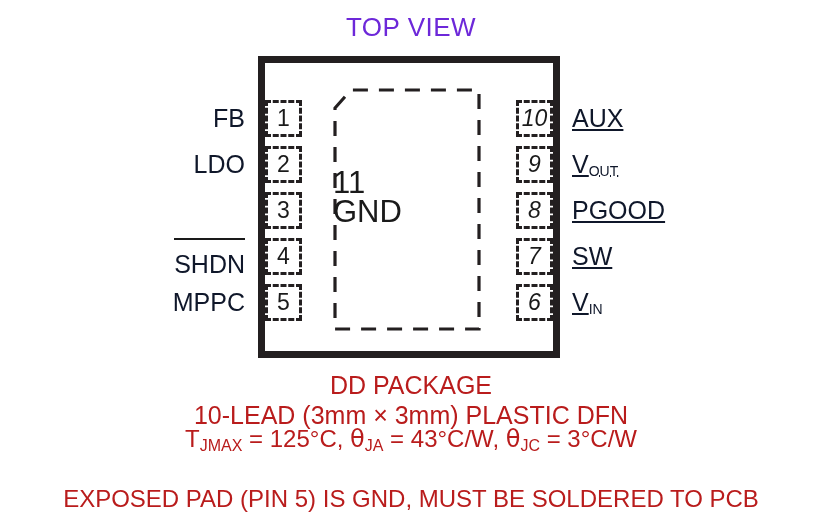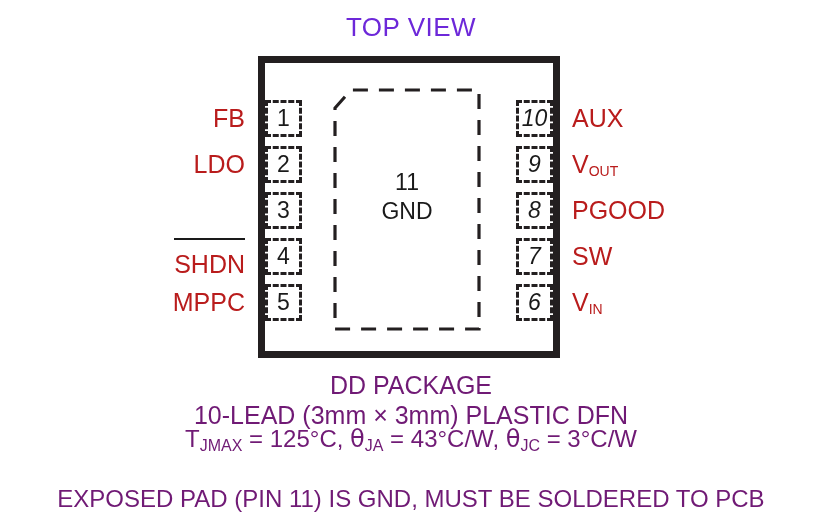--- a/index.html
+++ b/index.html
@@ -62,22 +62,21 @@
   }
   #exposed-pad .pad-shape {
     position: absolute;
     inset: 0;
   }
   #pad-text {
     position: absolute;
     left: 0;
     right: 0;
     top: 80px;
-    text-align: center;
-    font-size: 23px;
+    font-size: 31px;
     line-height: 29px;
     color: #1a1a1a;
   }
 
   
   .pin-box {
     position: absolute;
     width: 37px;
     height: 37px;
     box-sizing: border-box;
@@ -90,51 +89,52 @@
   }
   .pin-box.left  { left: 265px; }
   .pin-box.right { left: 516px; font-style: italic; }
   .pin-box .num { display: block; }
 
   
   .pin-label {
     position: absolute;
     font-size: 25px;
     line-height: 37px;
-    color: #b91c1c;
+    color: #0f172a;
     white-space: nowrap;
   }
   .pin-label.left {
     right: 577px;           
     text-align: right;
   }
   .pin-label.right {
     left: 572px;
     text-align: left;
+    text-decoration: underline;
   }
   .ovl {
     border-top: 2.5px solid #1a1a1a;
     padding-top: 8px;
     display: inline-block;
     line-height: 32px;
   }
   .sub {
     font-size: 14px;
     vertical-align: baseline;
     position: relative;
     top: 3px;
   }
 
   
   .caption {
     left: 0;
     right: 0;
     text-align: center;
     font-size: 25px;
-    color: #701a75;
+    color: #b91c1c;
   }
   #cap-pkg   { top: 371px; }
   #cap-lead  { top: 401px; }
   #cap-therm { top: 425px; font-size: 24px; }
   #cap-pad   { top: 485px; font-size: 24px; }
 
   .sub-s {
     font-size: 16px;
     position: relative;
     top: 4px;
@@ -229,15 +229,15 @@
 
   <div class="txt caption" id="cap-therm">
     <span>T</span><span class="sub-s">JMAX</span>
     <span>= 125°C,</span>
     <span class="theta">θ</span><span class="sub-s">JA</span>
     <span>= 43°C/W,</span>
     <span class="theta">θ</span><span class="sub-s">JC</span>
     <span>= 3°C/W</span>
   </div>
 
-  <div class="txt caption" id="cap-pad">EXPOSED PAD (PIN 11) IS GND, MUST BE SOLDERED TO PCB</div>
+  <div class="txt caption" id="cap-pad">EXPOSED PAD (PIN 5) IS GND, MUST BE SOLDERED TO PCB</div>
 
 </div>
 
 </body></html>

